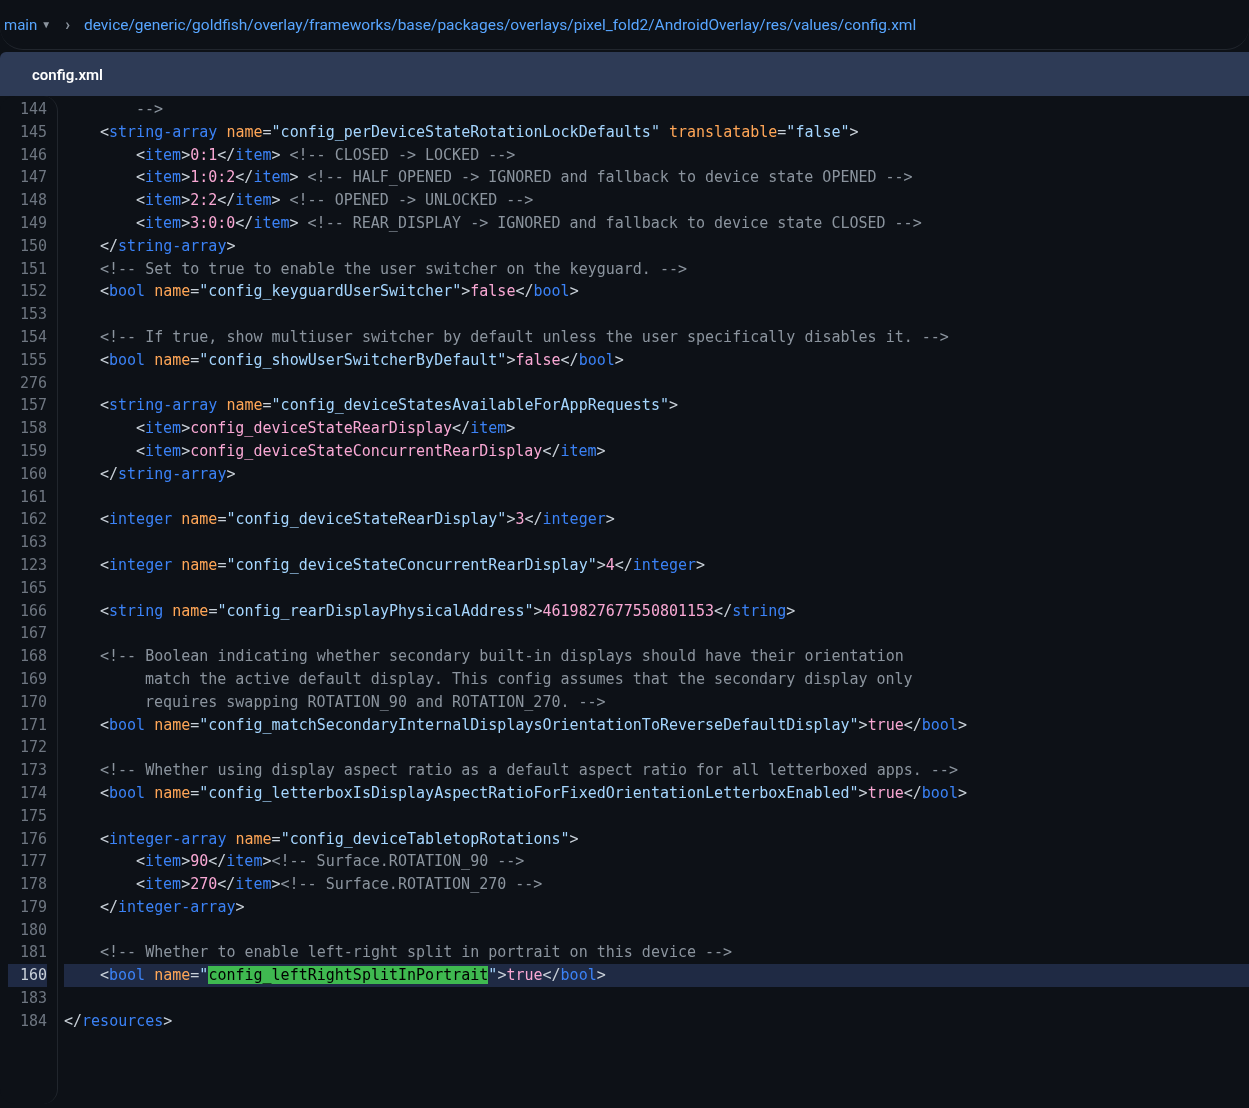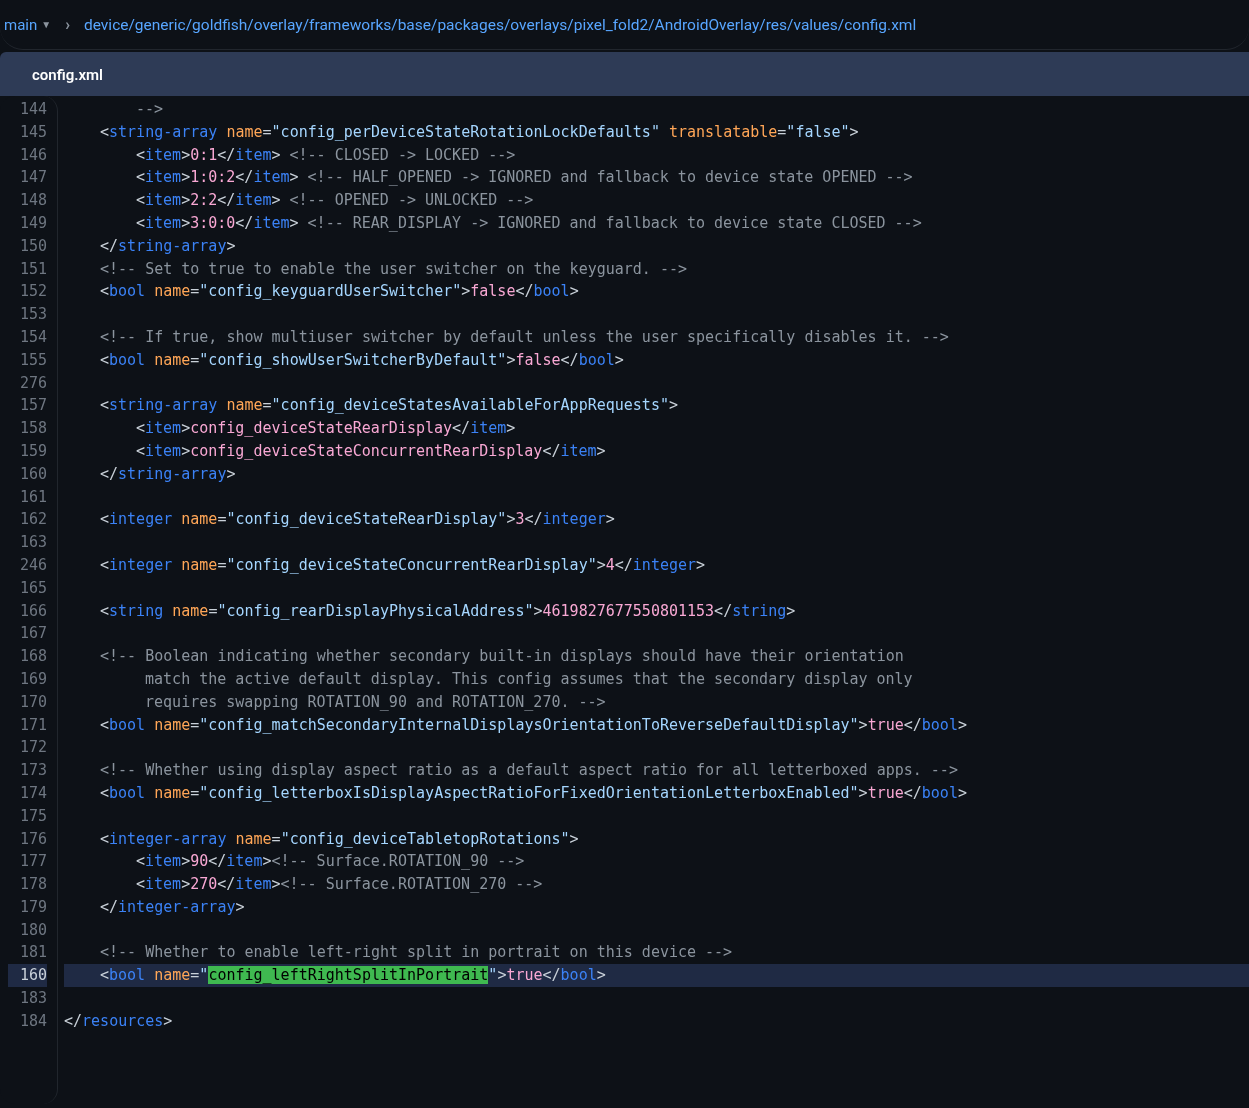--- a/index.html
+++ b/index.html
@@ -133,21 +133,21 @@
       <span class="ln">154</span>
       <span class="ln">155</span>
       <span class="ln">276</span>
       <span class="ln">157</span>
       <span class="ln">158</span>
       <span class="ln">159</span>
       <span class="ln">160</span>
       <span class="ln">161</span>
       <span class="ln">162</span>
       <span class="ln">163</span>
-      <span class="ln">246</span>
+      <span class="ln">123</span>
       <span class="ln">165</span>
       <span class="ln">166</span>
       <span class="ln">167</span>
       <span class="ln">168</span>
       <span class="ln">169</span>
       <span class="ln">170</span>
       <span class="ln">171</span>
       <span class="ln">172</span>
       <span class="ln">173</span>
       <span class="ln">174</span>

